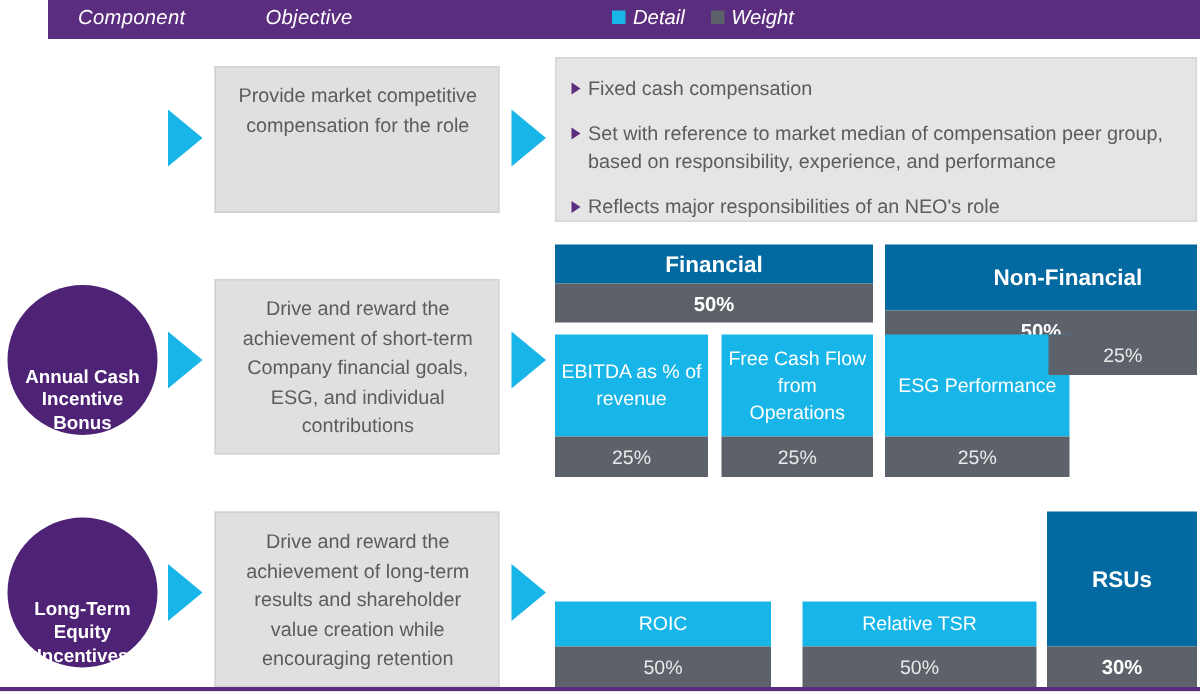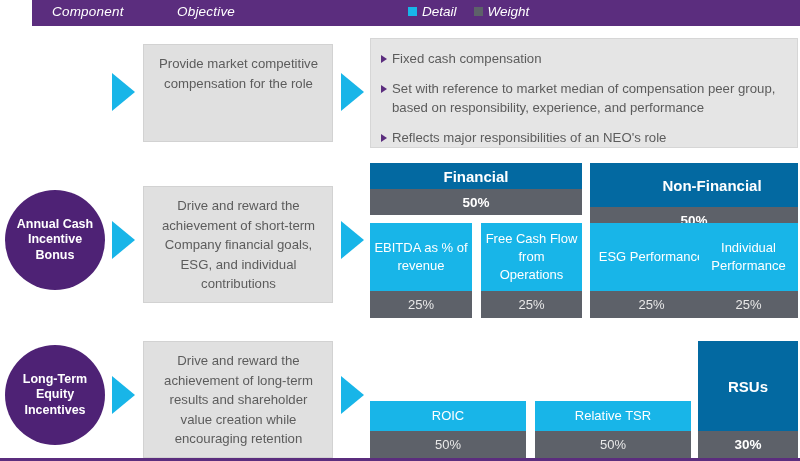--- a/index.html
+++ b/index.html
@@ -84,21 +84,21 @@
     font-weight: bold;
     font-size: 13px;
     line-height: 16px;
     display: flex;
     align-items: center;
     justify-content: center;
     text-align: center;
     box-sizing: border-box;
     padding: 0 6px;
   }
-  .circle.small-text { font-size: 12.5px; line-height: 15.5px; }
+  .circle.small-text { font-size: 12.5px; line-height: 15.5px; align-items: flex-end; }
 
   
   .arrow {
     position: absolute;
     width: 0;
     height: 0;
     border-top: 19px solid transparent;
     border-bottom: 19px solid transparent;
     border-left: 23px solid #18b5e8;
   }
@@ -261,40 +261,39 @@
   </div>
   <div class="metric-box" style="left:481px; top:223px; width:101px; height:117px;">
     <div class="metric-title" style="height:68px;">Free Cash Flow from Operations</div>
     <div class="metric-weight" style="height:27px;">25%</div>
   </div>
   <div class="metric-box" style="left:590px; top:223px; width:123px; height:95px;">
     <div class="metric-title" style="height:68px;">ESG Performance</div>
     <div class="metric-weight" style="height:27px;">25%</div>
   </div>
   <div class="metric-box" style="left:699px; top:223px; width:99px; height:95px;">
-    <div class="metric-title" style="height:68px;">Individual Performance</div>
     <div class="metric-weight" style="height:27px;">25%</div>
   </div>
 
   <div class="circle small-text" style="left:5px; top:345px;">
     <span>Long-Term Equity Incentives</span>
   </div>
   <div class="arrow" style="left:112px; top:376px;"></div>
   <div class="objective-box" style="left:143px; top:341px; width:190px; height:117px;">
     <span>Drive and reward the achievement of long-term results and shareholder value creation while encouraging retention</span>
   </div>
   <div class="arrow" style="left:341px; top:376px;"></div>
 
 
   <div class="cat-box" style="left:698px; top:341px; width:100px; height:140px;">
     <div class="cat-title" style="height:90px;">RSUs</div>
     <div class="cat-weight" style="height:27px;">30%</div>
   </div>
 
-  <div class="metric-box" style="left:370px; top:401px; width:156px; height:57px;">
+  <div class="metric-box" style="left:370px; top:401px; width:144px; height:57px;">
     <div class="metric-title" style="height:30px;">ROIC</div>
     <div class="metric-weight" style="height:27px;">50%</div>
   </div>
   <div class="metric-box" style="left:535px; top:401px; width:156px; height:57px;">
     <div class="metric-title" style="height:30px;">Relative TSR</div>
     <div class="metric-weight" style="height:27px;">50%</div>
   </div>
 
   <div class="bottom-rule"></div>
 

